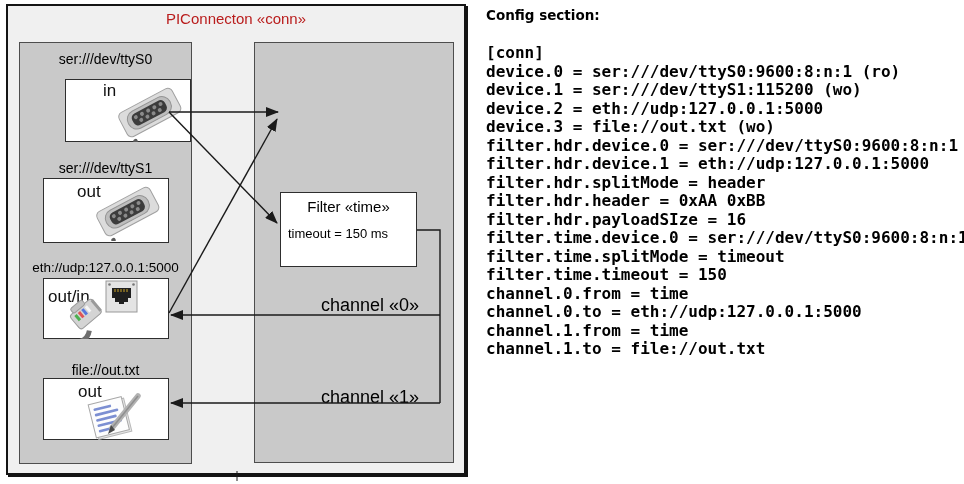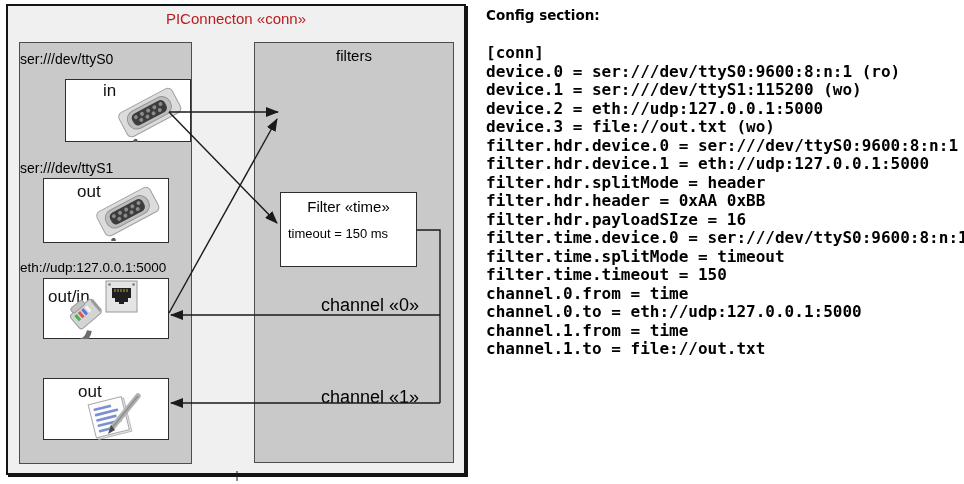--- a/index.html
+++ b/index.html
@@ -12,21 +12,21 @@
              background:#f0f0f0; border:2px solid #141414; box-shadow:2px 2px 0 #141414; }
   .diagram-title { position:absolute; left:0; top:4px; width:100%; text-align:center;
                    font-size:15px; color:#b91c1c; }
 
   
   .panel { position:absolute; background:#c9c9c9; border:1px solid #4d4d4d; }
   .devices-panel { left:11px; top:36px; width:173px; height:422px; }
   .filters-panel { left:246px; top:36px; width:200px; height:421px; }
   .filters-title { position:absolute; left:0; top:4px; width:100%; text-align:center; font-size:15px; }
 
-  .dev-label { position:absolute; left:0; width:100%; font-size:14px; white-space:nowrap; }
+  .dev-label { position:absolute; left:0; width:100%; text-align:center; font-size:14px; white-space:nowrap; }
   .dev-label.l0 { top:8px; }
   .dev-label.l1 { top:117px; }
   .dev-label.l2 { top:217px; font-size:13.5px; }
   .dev-label.l3 { top:319px; }
 
   .dev-box { position:absolute; left:23px; width:126px; background:#ffffff; border:1px solid #2e2e2e; }
   .dev-box.b0 { top:36px;  height:63px;margin-left:22px; }
   .dev-box.b1 { top:135px; height:65px; }
   .dev-box.b2 { top:235px; height:61px; }
   .dev-box.b3 { top:335px; height:62px; }
@@ -143,20 +143,21 @@
             <rect x="23" y="5" width="15" height="6" rx="2" fill="#c2c2c2" stroke="#9b9b9b"></rect>
             <rect x="22" y="13" width="3" height="7" fill="#4caf50"></rect>
             <rect x="26.5" y="13" width="3" height="7" fill="#e05555"></rect>
             <rect x="31" y="13" width="3" height="7" fill="#5577dd"></rect>
             <rect x="35.5" y="13" width="3" height="7" fill="#f5f5f5"></rect>
             <rect x="44" y="12" width="3" height="14" fill="#9a9a9a"></rect>
           </g>
         </svg>
       </div>
 
+      <div class="dev-label l3">file://out.txt</div>
       <div class="dev-box b3">
         <span class="dir-label">out</span>
         <svg class="icon icon-note" width="64" height="48" viewBox="0 0 64 48">
           <g transform="rotate(-14 26 26)">
             <rect x="10" y="10" width="34" height="34" fill="#e8e8e8" stroke="#b8b8b8"></rect>
             <rect x="8" y="8" width="34" height="34" fill="#fdfdfd" stroke="#a8a8a8"></rect>
             <g fill="#7c8fd2">
               <rect x="12" y="13" width="18" height="2.6" rx="1"></rect>
               <rect x="12" y="18.5" width="24" height="2.6" rx="1"></rect>
               <rect x="12" y="24" width="21" height="2.6" rx="1"></rect>
@@ -165,21 +166,20 @@
             </g>
           </g>
           <path d="M54,4 L28,36" stroke="#b2b2b2" stroke-width="5.5" stroke-linecap="round"></path>
           <path d="M54,4 L28,36" stroke="#8f8f8f" stroke-width="1.6"></path>
           <polygon points="24,42 31,38 27,33" fill="#4a4a4a"></polygon>
         </svg>
       </div>
     </div>
 
     <div class="panel filters-panel">
-      <div class="filters-title">filters</div>
 
 
       <div class="filter-box f1">
         <div class="filter-title">Filter «time»</div>
         <div class="filter-props">
           <div>timeout = 150 ms</div>
         </div>
       </div>
 
       <div class="channel-label c0">channel «0»</div>

